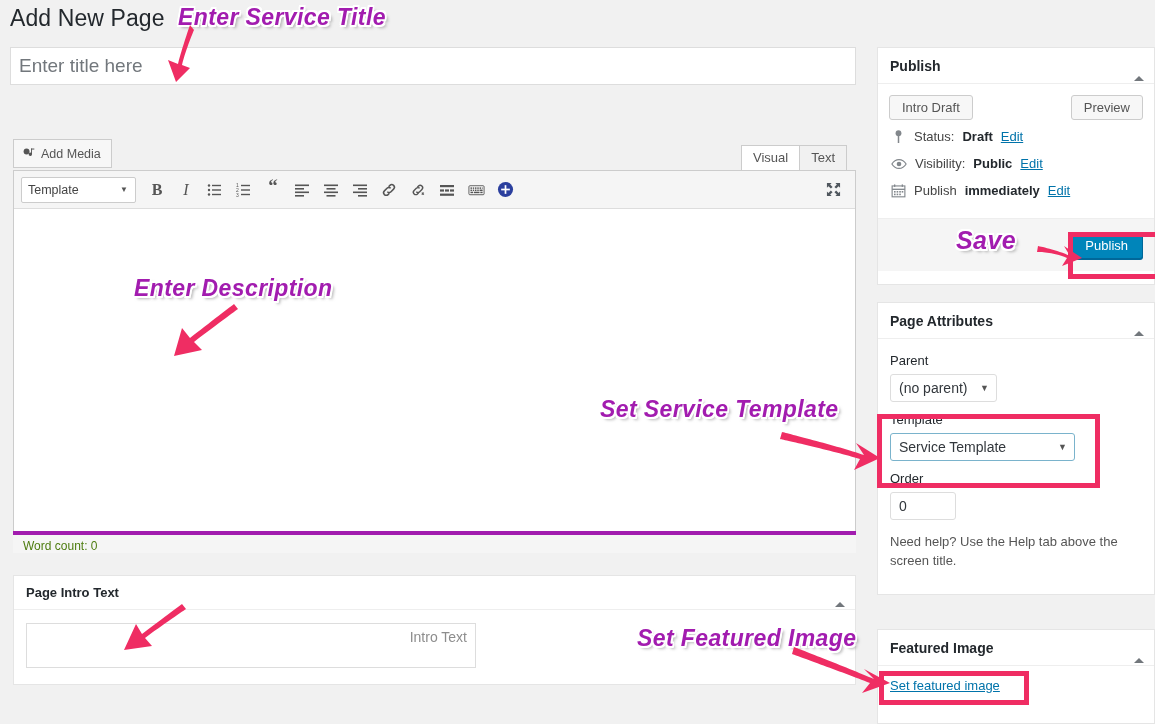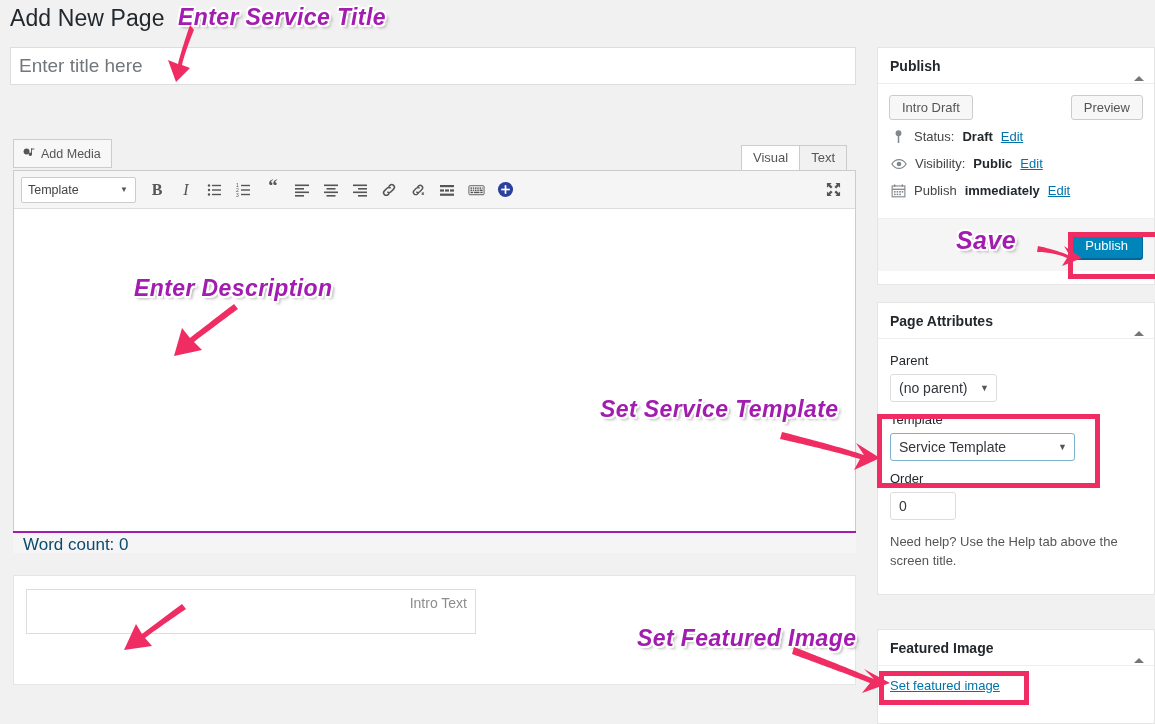--- a/index.html
+++ b/index.html
@@ -80,22 +80,22 @@
   .tb-btn {
     width:28px; height:26px; display:flex; align-items:center; justify-content:center;
     cursor:pointer; color:#555; font-size:15px;
   }
   .tb-btn svg { display:block; }
   .tb-fs { position:absolute; right:8px; }
   .ed-body { height:344px; background:#fff; }
 
   .wordcount {
     position:absolute; left:13px; top:531px; width:843px; height:22px;
-    background:#f5f5f5; border-top:2px solid #a21caf;
-    font-size:17px; color:#0c4a6e; padding:3px 10px; line-height:17px;
+    background:#f5f5f5; border-top:4px solid #a21caf;
+    font-size:12px; color:#4d7c0f; padding:3px 10px; line-height:17px;
   }
 
   
   .metabox {
     position:absolute; left:13px; top:575px; width:843px; height:110px;
     background:#fff; border:1px solid #e5e5e5;
   }
   .mb-head {
     height:34px; border-bottom:1px solid #eee;
     display:flex; align-items:center; padding:0 12px;
@@ -338,20 +338,24 @@
           </svg>
         </div>
       </div>
 
       <div class="ed-body"></div>
     </div>
 
     <div class="wordcount">Word count: 0</div>
 
     <div class="metabox">
+      <div class="mb-head">
+        <span>Page Intro Text</span>
+        <span class="mb-toggle"><span class="tri"></span></span>
+      </div>
       <div class="mb-body">
         <textarea class="intro-ta" placeholder="Intro Text" style=""></textarea>
       </div>
     </div>
   </div>
 
   <div class="col-side">
 
     <div class="panel" id="panel-publish">
       <div class="p-head">

